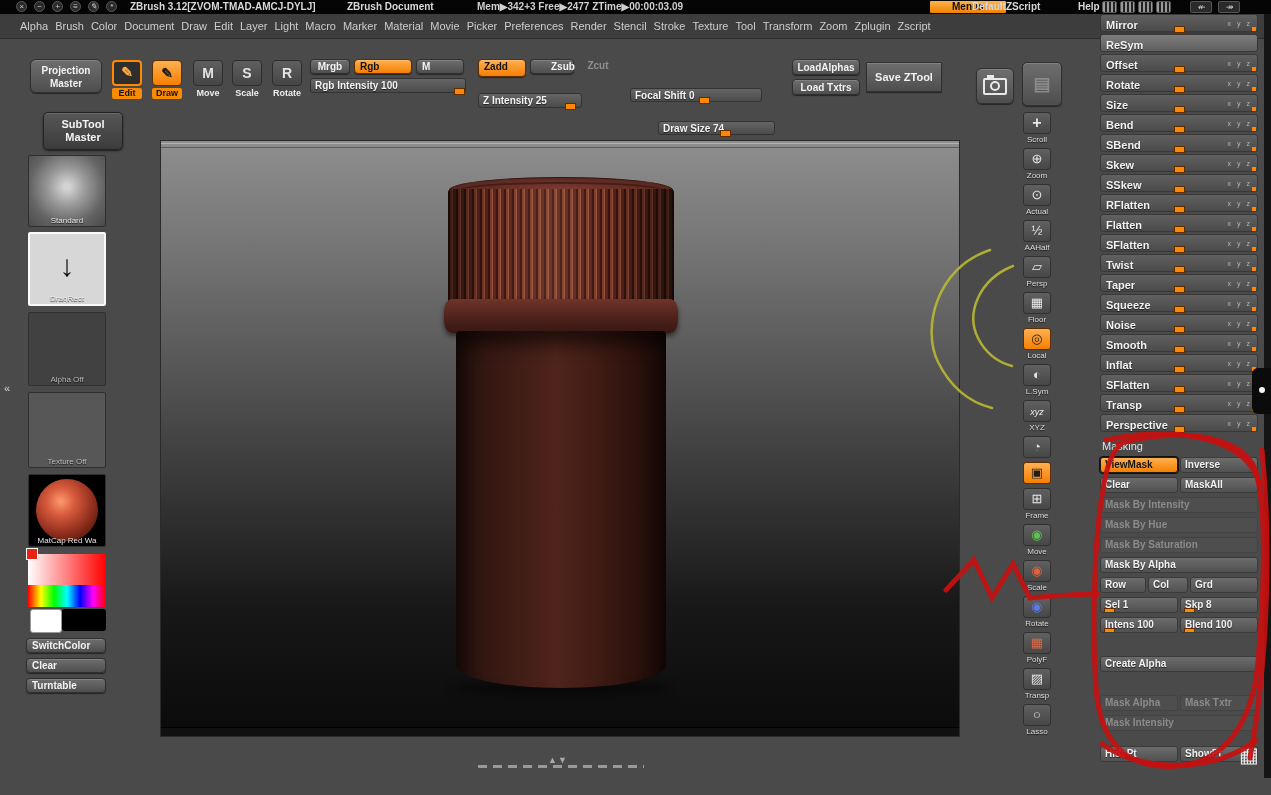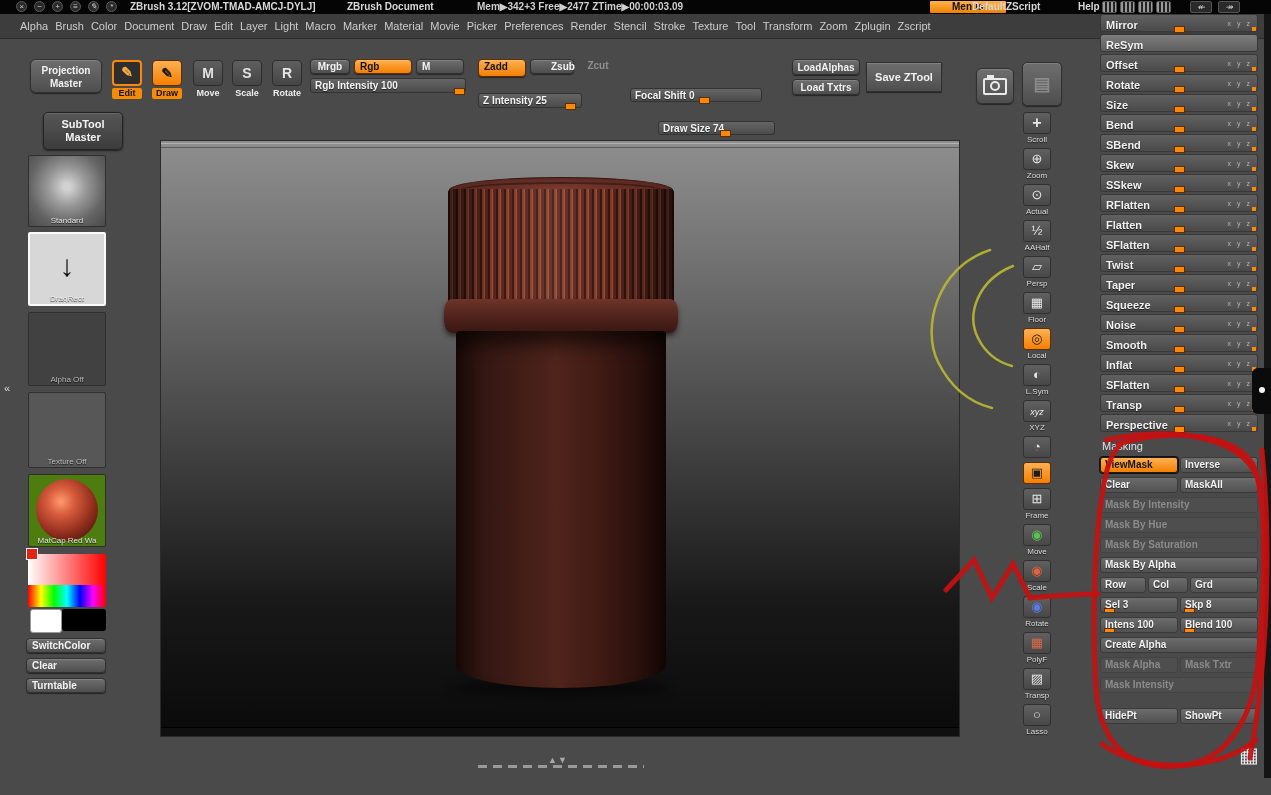--- a/index.html
+++ b/index.html
@@ -150,21 +150,21 @@
   .mbtn{height:16px;box-sizing:border-box;background:linear-gradient(#6c6c6c,#515151);border:1px solid #3a3a3a;
     border-radius:3px;color:#f2f2f2;font-size:10px;font-weight:bold;padding:0 4px;line-height:14px;
     text-shadow:0 1px 1px rgba(0,0,0,.6);white-space:nowrap;overflow:hidden;}
   .mbtn.full{width:100%;}
   .mbtn.half{flex:1;}
   .mbtn.orange{background:linear-gradient(#ffb052,#f57f00);color:#151515;border-color:#1c1c1c;
     box-shadow:0 0 0 1px #111;text-shadow:none;}
   .mbtn.disabled{background:#4e4e4e;color:#8b8b8b;border-color:#434343;text-shadow:none;}
   .mslider{position:relative;}
   .mslider::after{content:"";position:absolute;left:3px;bottom:-3px;width:9px;height:5px;background:#ff8800;border:1px solid #5e2e00;}
-  .gap-lg{margin-top:4px;}
+  .gap-lg{margin-top:23px;}
   .gap-xl{margin-top:15px;}
 
   .grid-icon{position:absolute;left:1239px;top:744px;font-size:21px;color:#e8e8e8;line-height:1;}
   .grid-icon::before{content:"▦";}
 
   
   .tray-left{position:absolute;left:4px;top:382px;color:#d8d8d8;font-size:11px;}
   .tray-right{position:absolute;left:1252px;top:368px;width:19px;height:46px;background:#0b0b0b;border-radius:6px 0 0 6px;}
   .tray-right::after{content:"";position:absolute;left:7px;top:19px;width:6px;height:6px;border-radius:50%;background:#f4f4f4;}
   .right-edge{position:absolute;left:1264px;top:14px;width:7px;height:764px;background:#151515;}
@@ -323,21 +323,21 @@
   <div class="thumb dragrect" style="top:232px;height:74px">
     <span class="arrow">↓</span>
     <span class="tlabel" style="color:#f2f2f2">DragRect</span>
   </div>
   <div class="thumb" style="top:312px;height:74px;background:#414141">
     <span class="tlabel" style="color:#b9b9b9">Alpha  Off</span>
   </div>
   <div class="thumb" style="top:392px;height:76px;background:#575757">
     <span class="tlabel" style="color:#bdbdbd">Texture  Off</span>
   </div>
-  <div class="thumb" style="top:474px;height:73px;background:#4d7c0f">
+  <div class="thumb" style="top:474px;height:73px;background:#000000">
     <span class="matcap-sphere"></span>
     <span class="tlabel">MatCap Red Wa</span>
   </div>
 
   <div class="cp">
     <span class="chip"></span>
     <div class="sv"></div>
     <div class="hue"></div>
     <div class="sw-w"></div>
     <div class="sw-b"></div>
@@ -588,21 +588,21 @@
         </div>
       <div class="mrow">
           <div class="mbtn full">Mask  By  Alpha</div>
         </div>
       <div class="mrow">
         <div class="mbtn" style="width:46px">Row</div>
         <div class="mbtn" style="width:40px">Col</div>
         <div class="mbtn half">Grd</div>
       </div>
       <div class="mrow">
-        <div class="mbtn half mslider">Sel 3</div>
+        <div class="mbtn half mslider">Sel 1</div>
         <div class="mbtn half mslider">Skp 8</div>
       </div>
       <div class="mrow">
         <div class="mbtn half mslider">Intens 100</div>
         <div class="mbtn half mslider">Blend 100</div>
       </div>
       <div class="mrow gap-lg">
           <div class="mbtn full">Create  Alpha</div>
         </div>
       <div class="mrow gap-lg">

